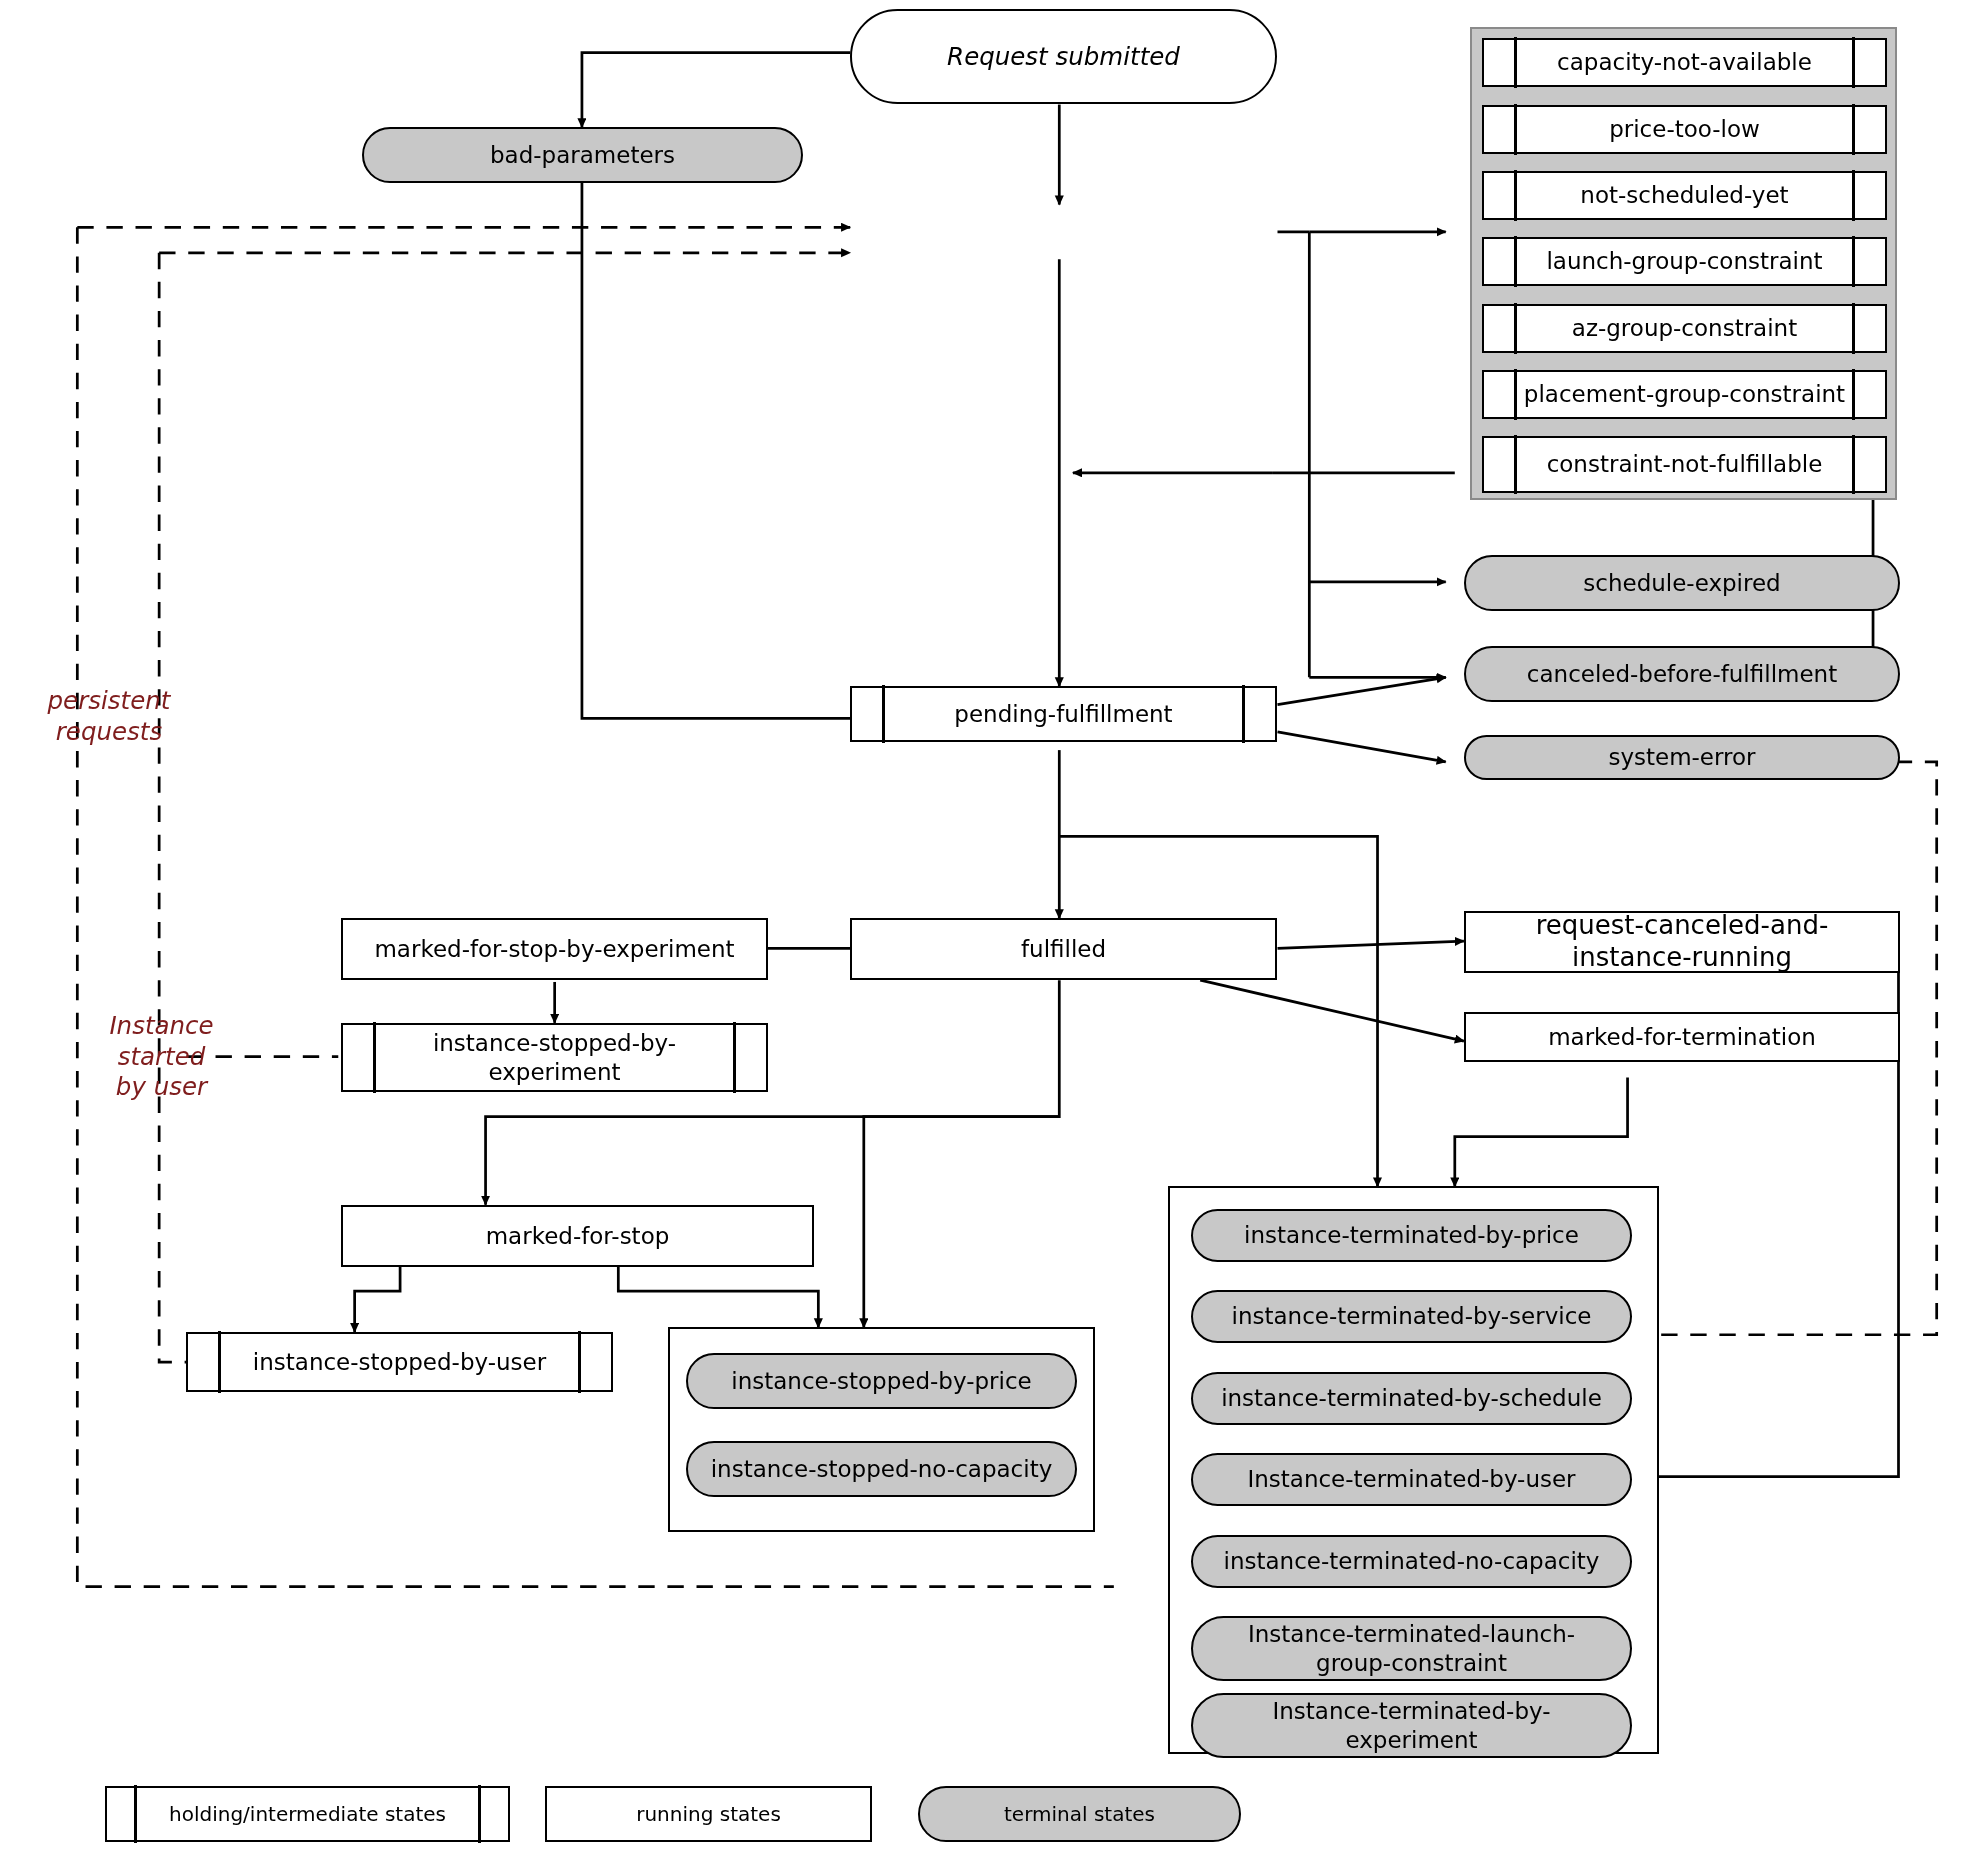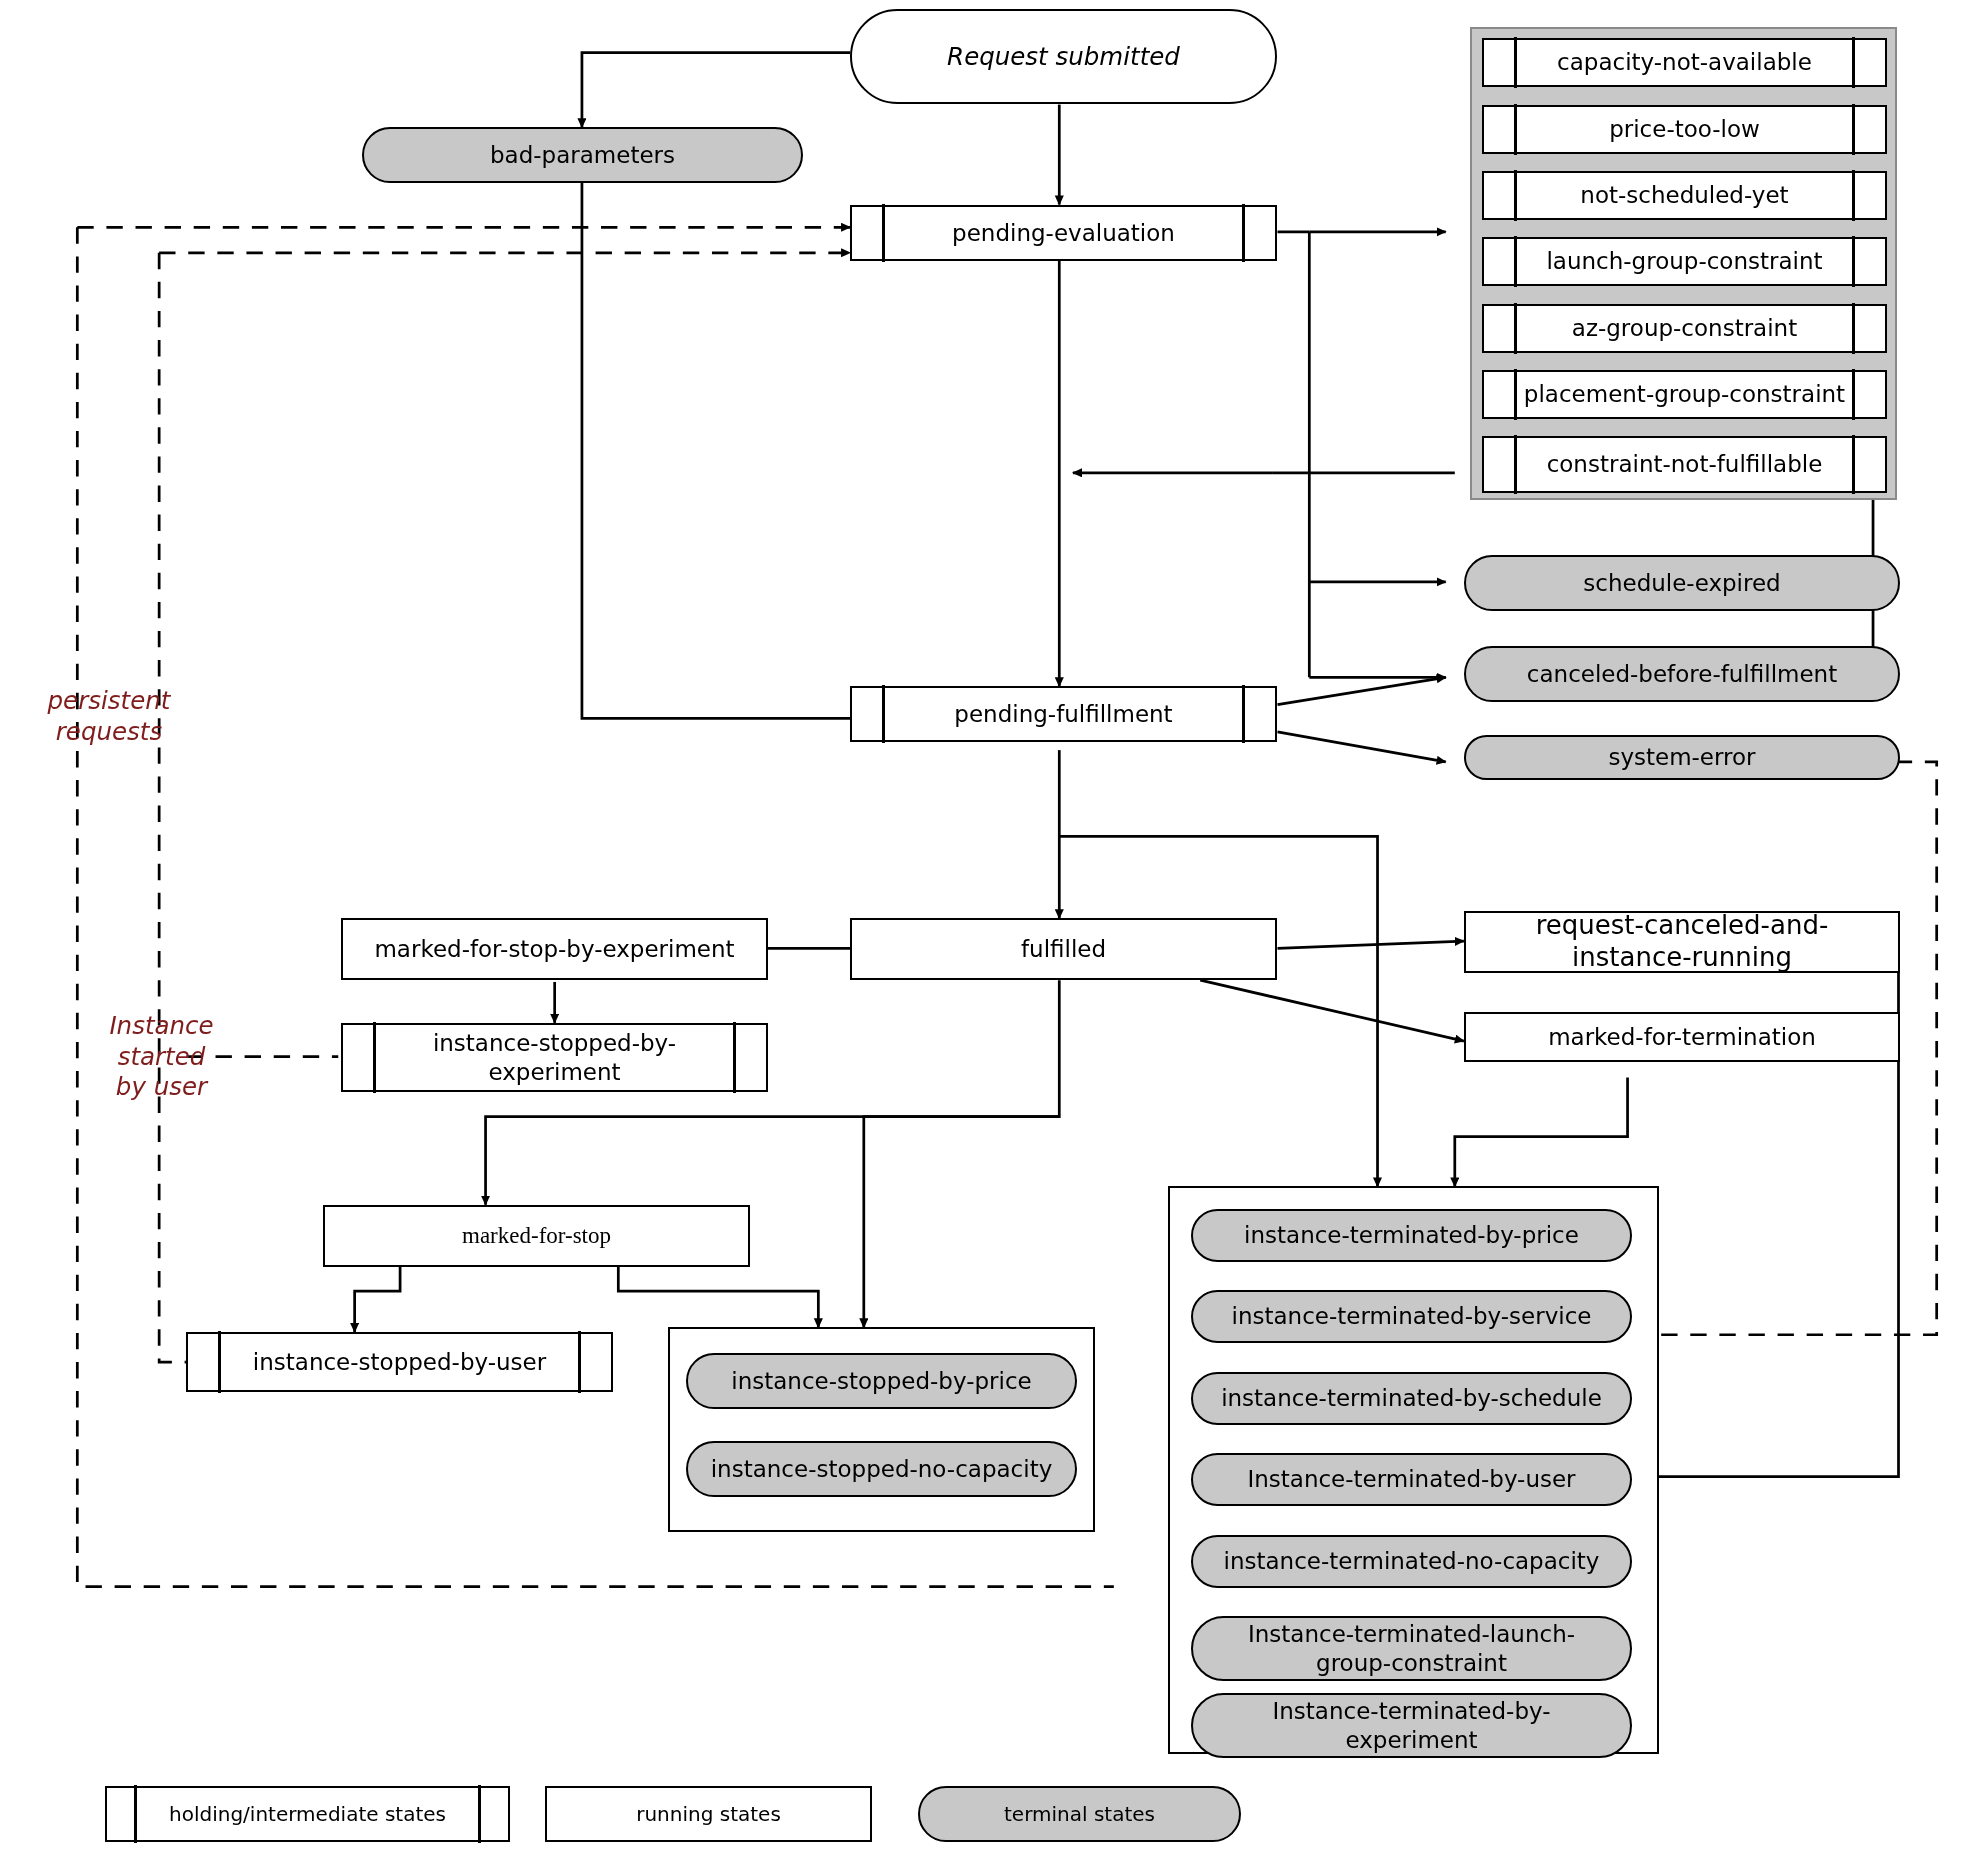--- a/index.html
+++ b/index.html
@@ -184,23 +184,20 @@
   </svg>
 
   <div class="node start" style="left:850px; top:9px; width:427px; height:95px;">
     <span class="lbl">Request submitted</span>
   </div>
 
   <div class="node terminal" style="left:362px; top:127px; width:441px; height:56px;">
     <span class="lbl">bad-parameters</span>
   </div>
 
-  <div class="node holding" style="left:850px; top:205px; width:427px; height:56px;">
-    <span class="lbl">pending-evaluation</span>
-  </div>
 
   <div class="groupbox gray" style="left:1470px; top:27px; width:427px; height:473px;"></div>
   <div class="node holding" style="left:1482px; top:38px; width:405px; height:49px;">
     <span class="lbl">capacity-not-available</span>
   </div>
   <div class="node holding" style="left:1482px; top:105px; width:405px; height:49px;">
     <span class="lbl">price-too-low</span>
   </div>
   <div class="node holding" style="left:1482px; top:171px; width:405px; height:49px;">
     <span class="lbl">not-scheduled-yet</span>
@@ -247,21 +244,21 @@
   </div>
 
   <div class="node" style="left:1464px; top:1012px; width:436px; height:50px;">
     <span class="lbl">marked-for-termination</span>
   </div>
 
   <div class="node holding" style="left:341px; top:1023px; width:427px; height:69px;">
     <span class="lbl" style="max-width:300px;">instance-stopped-by-experiment</span>
   </div>
 
-  <div class="node" style="left:323px; top:1205px; width:427px; height:62px;font-family:Liberation Serif, serif;">
+  <div class="node" style="left:341px; top:1205px; width:473px; height:62px;">
     <span class="lbl">marked-for-stop</span>
   </div>
 
   <div class="node holding" style="left:186px; top:1332px; width:427px; height:60px;">
     <span class="lbl">instance-stopped-by-user</span>
   </div>
 
   <div class="groupbox" style="left:668px; top:1327px; width:427px; height:205px;"></div>
   <div class="node terminal" style="left:686px; top:1353px; width:391px; height:56px;">
     <span class="lbl">instance-stopped-by-price</span>

